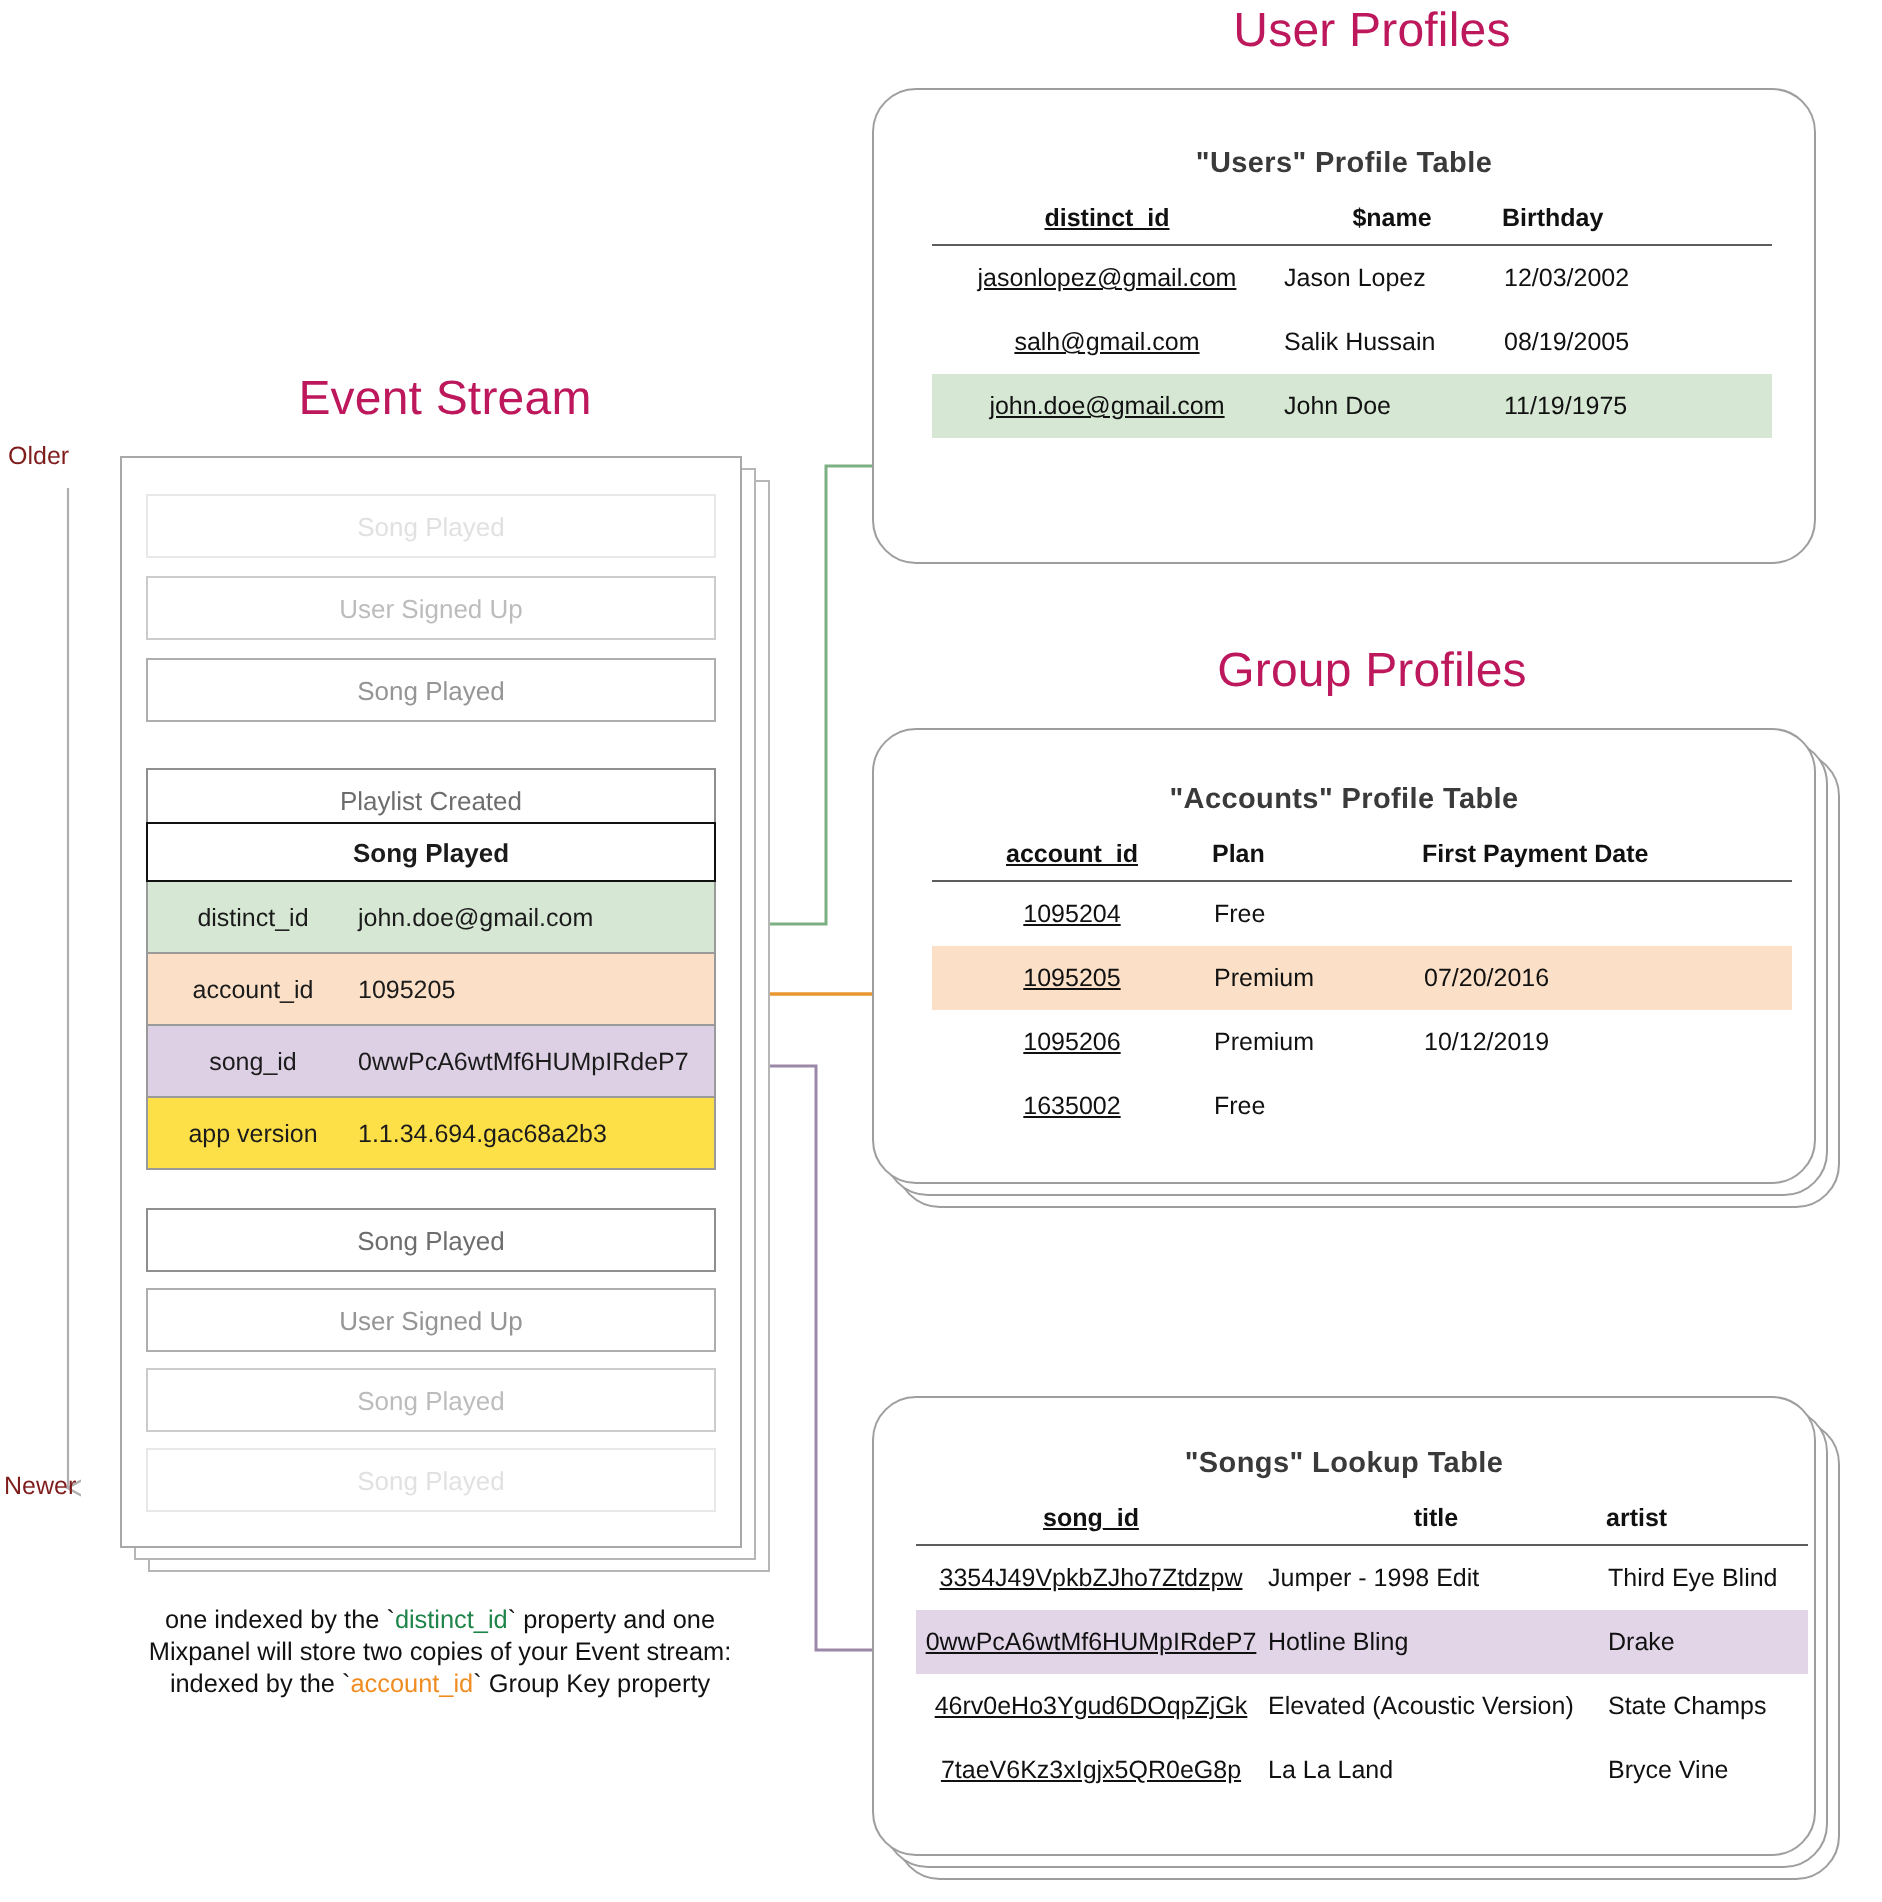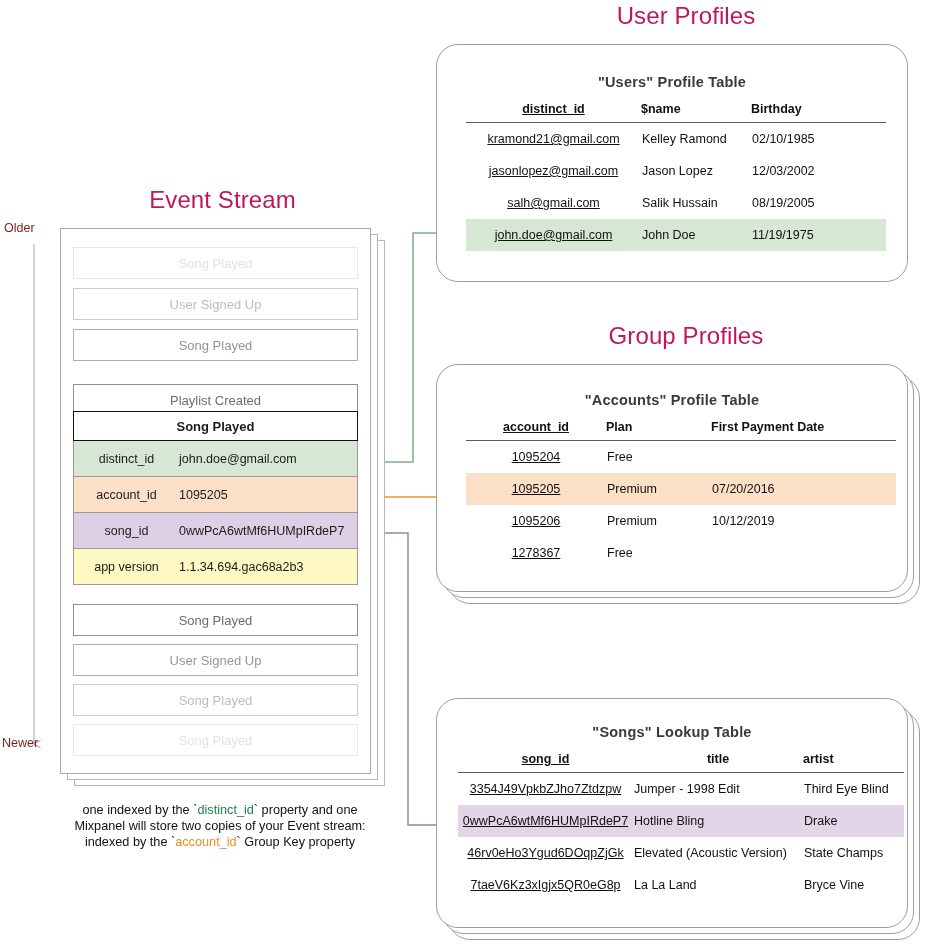--- a/index.html
+++ b/index.html
@@ -73,21 +73,21 @@
     height:36px;box-sizing:border-box;
     border:1px solid #9a9a9a;border-top:none;
     display:flex;align-items:center;
     font-size:12.5px;color:#1b1b1b;
   }
   .ev-row .k{width:105px;text-align:center;}
   .ev-row .v{flex:1;text-align:left;}
   .ev-row.green{background:#d6e8d3;}
   .ev-row.orange{background:#fbe0c7;}
   .ev-row.purple{background:#ddd0e4;}
-  .ev-row.plain{background:#fef9c3;}
+  .ev-row.plain{background:#fde047;}
 
   .caption{
     position:absolute;left:40px;top:802px;width:360px;
     text-align:center;font-size:12.7px;line-height:16px;color:#111;
   }
   .c-green{color:#1e8449;}
   .c-orange{color:#ef8c22;}
 
   
   .card-stack{position:absolute;}
@@ -219,35 +219,30 @@
   <div class="card-stack" style="left:436px;top:44px;width:500px;height:240px;">
     <div class="card" style="left:0;top:0;width:472px;height:238px;"></div>
 
     <div class="tbl-title" style="top:30px;width:472px;">"Users" Profile Table</div>
 
     <table class="dt" style="left:30px;top:58px;width:420px;">
       <thead>
         <tr>
           <th class="u-ctr" style="width:175px;">
             <u>distinct_id</u></th>
-          <th class="u-lft" style="width:110px;">
+          <th class="u-lft" style="width:110px;text-align:center;">
             <span>$name</span></th>
           <th class="u-lft">
             <span>Birthday</span></th>
         </tr>
         <tr class="rule">
             <td colspan="3"></td>
           </tr>
       </thead>
       <tbody>
-        <tr>
-          <td class="u-ctr idcell"><span>kramond21@gmail.com</span></td>
-          <td class="u-lft">Kelley Ramond</td>
-          <td class="u-lft">02/10/1985</td>
-        </tr>
         <tr>
           <td class="u-ctr idcell"><span>jasonlopez@gmail.com</span></td>
           <td class="u-lft">Jason Lopez</td>
           <td class="u-lft">12/03/2002</td>
         </tr>
         <tr>
           <td class="u-ctr idcell"><span>salh@gmail.com</span></td>
           <td class="u-lft">Salik Hussain</td>
           <td class="u-lft">08/19/2005</td>
         </tr>
@@ -293,21 +288,21 @@
           <td class="u-ctr idcell"><span>1095205</span></td>
           <td class="u-lft">Premium</td>
           <td class="u-lft">07/20/2016</td>
         </tr>
         <tr>
           <td class="u-ctr idcell"><span>1095206</span></td>
           <td class="u-lft">Premium</td>
           <td class="u-lft">10/12/2019</td>
         </tr>
         <tr>
-          <td class="u-ctr idcell"><span>1278367</span></td>
+          <td class="u-ctr idcell"><span>1635002</span></td>
           <td class="u-lft">Free</td>
           <td class="u-lft"></td>
         </tr>
       </tbody>
     </table>
   </div>
 
 
   <div class="card-stack" style="left:436px;top:698px;width:500px;height:250px;">
     <div class="card" style="left:12px;top:12px;width:472px;height:230px;"></div>

